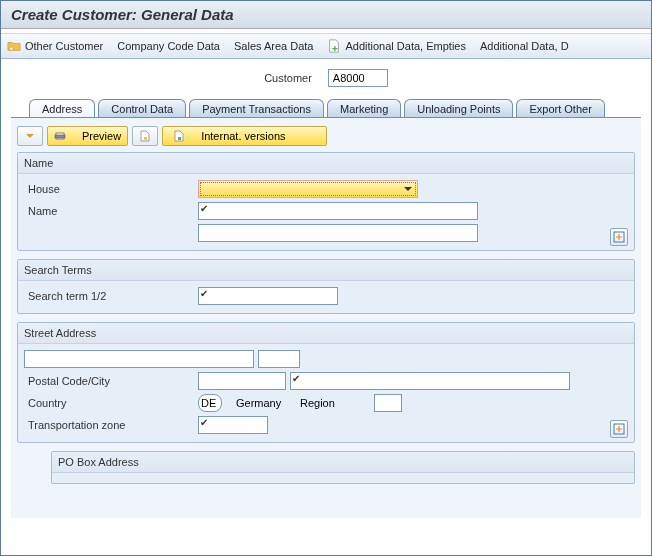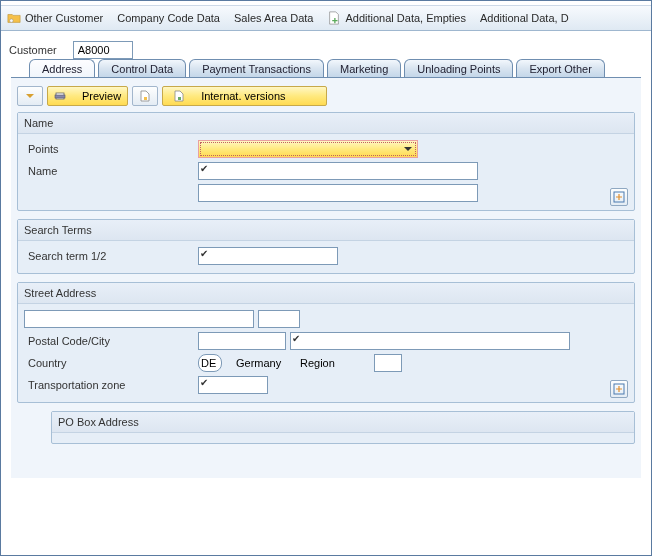--- a/index.html
+++ b/index.html
@@ -6,21 +6,21 @@
   body { background: #fff; }
   .root { width: 652px; height: 556px; border: 1px solid #5a7aa0; overflow: hidden; background: #fff; }
   
   .titlebar { background: linear-gradient(#eaf0f7, #d3dde8); padding: 5px 10px; font-size: 15px; font-weight: bold; font-style: italic; color: #333; border-bottom: 1px solid #aaa; }
   .spacer-thin { height: 4px; background: #fff; }
   
   .toolbar-main { background: linear-gradient(#f7fafd, #dfe9f3); border-top: 1px solid #cdd9e7; border-bottom: 1px solid #9fb7cf; padding: 5px 6px; display: flex; align-items: center; gap: 14px; white-space: nowrap; overflow: hidden; }
   .tb-item { display: inline-flex; align-items: center; gap: 4px; color: #2a2a2a; cursor: pointer; }
   .tb-item svg { width: 14px; height: 14px; }
   
-  .header-row { padding: 10px 8px 0; display: flex; align-items: center; gap: 16px; }
+  .header-row { padding: 10px 8px 12px; display: flex; align-items: center; gap: 16px; justify-content: center; }
   .header-label { color: #333; }
   .header-input { width: 60px; height: 18px; border: 1px solid #7d9ab7; background: #fff; padding: 1px 4px; text-align: left; }
   
   .tabs-container { padding: 0 10px; }
   .tabs-row { display: flex; align-items: flex-end; border-bottom: 1px solid #6f8eb0; padding-left: 18px; gap: 4px; white-space: nowrap; }
   .tab { padding: 3px 12px 2px; border: 1px solid #6f8eb0; border-bottom: none; border-top-left-radius: 6px; border-top-right-radius: 6px; background: linear-gradient(#f2f7fc, #d8e4f0 50%, #c4d7e9); color: #223; cursor: pointer; margin-right: -1px; position: relative; }
   .tab.active { background: linear-gradient(#fdfdff, #f0f5fb); font-weight: normal; z-index: 2; }
   .tab-body {  border-top: none; background: #f0f5fb; min-height: 400px; position: relative;  }
   
   .inner-toolbar { display: flex; align-items: center; gap: 4px; padding: 8px 6px 6px;  }
@@ -41,20 +41,21 @@
   .rel { position: relative; }
   
   .expand-btn { position: absolute; bottom: 4px; right: 6px; width: 18px; height: 18px; border: 1px solid #8fa8c2; background: linear-gradient(#fdfefe, #e4ecf4); border-radius: 2px; display: flex; align-items: center; justify-content: center; cursor: pointer; }
   .expand-btn svg { width: 12px; height: 12px; }
   
 </style>
 </head>
 <body>
 <div class="root">
 
+  <div class="titlebar">Create Customer: General Data</div>
   <div class="spacer-thin"></div>
 
   <div class="toolbar-main">
     <span class="tb-item">
       <svg viewBox="0 0 16 16">
           <path fill="#f5c04a" stroke="#b58a2a" stroke-width="0.6" d="M1 4h5l1 1h8v8H1z"></path>
           <circle cx="5" cy="11" r="2" fill="#f8f8f8" stroke="#888" stroke-width="0.5"></circle>
         </svg>
       <span>Other Customer</span>
     </span>
@@ -117,21 +118,21 @@
               <rect x="5" y="7" width="3" height="3" fill="#6aaa6a"></rect>
             </svg>
           <span>Internat. versions</span>
         </span>
       </div>
 
       <div class="group">
         <div class="group-title">Name</div>
         <div class="group-body">
           <div class="form-row">
-            <span class="form-label">Points</span>
+            <span class="form-label">House</span>
             <div class="input title-select">
               <span class="select-arrow">
                 <svg width="8" height="8" viewBox="0 0 8 8">
                     <path fill="#333" d="M0 2l4 4 4-4z"></path>
                   </svg>
               </span>
             </div>
           </div>
           <div class="form-row">
             <span class="form-label">Name</span>

